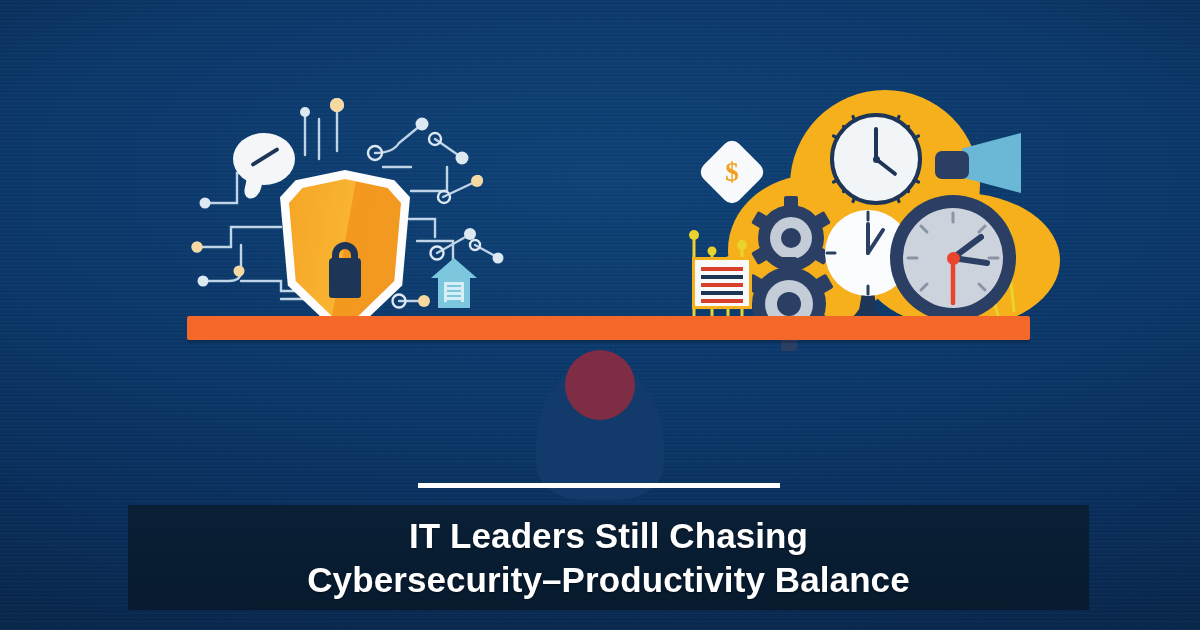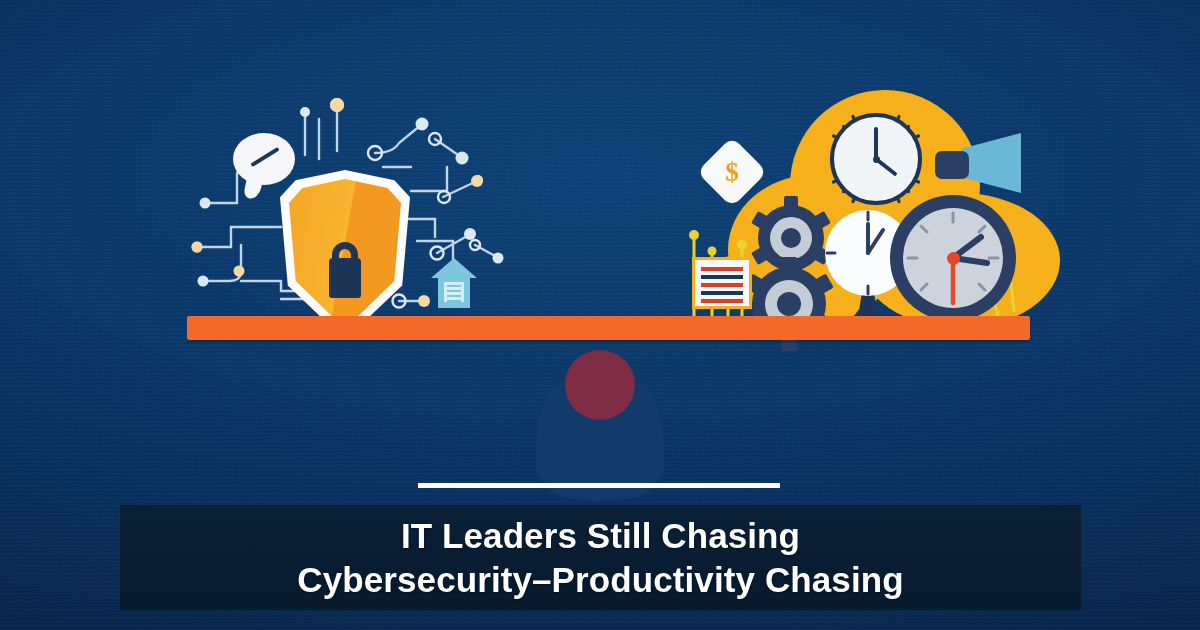--- a/index.html
+++ b/index.html
@@ -141,21 +141,21 @@
   .doc-card{position:absolute;left:12px;top:172px;width:60px;height:52px;background:#f5b01c;border:3px solid #f5b01c;}
   .doc-inner{position:absolute;inset:0;background:#f7f9fa;padding:7px 6px;}
   .doc-inner i{display:block;height:4px;margin-bottom:4px;background:#d8402c;}
   .doc-inner i.n{background:#1d3557;}
 
   .pins{position:absolute;left:0;top:0;width:390px;height:245px;pointer-events:none;}
 
   
   .divider{position:absolute;left:418px;top:483px;width:362px;height:5px;background:#ffffff;}
   .banner{
-    position:absolute;left:120px;top:505px;width:961px;height:105px;
+    position:absolute;left:128px;top:505px;width:961px;height:105px;
     background:linear-gradient(180deg,#0a2036 0%,#071a2e 100%);
     display:flex;flex-direction:column;align-items:center;justify-content:center;
   }
   .banner .line{
     color:#ffffff;font-weight:bold;font-size:35px;line-height:44px;
     letter-spacing:.1px;text-align:center;white-space:nowrap;
     text-shadow:0 1px 2px rgba(0,0,0,.5);
   }
 </style>
 </head>
@@ -375,16 +375,16 @@
   </div>
 
   <div class="fulcrum-body"></div>
   <div class="fulcrum-tri"></div>
   <div class="fulcrum-ball"></div>
   <div class="beam"></div>
 
   <div class="divider"></div>
   <div class="banner">
     <div class="line">IT Leaders Still Chasing</div>
-    <div class="line">Cybersecurity–Productivity Chasing</div>
+    <div class="line">Cybersecurity–Productivity Balance</div>
   </div>
 
 </div>
 
 </body></html>

